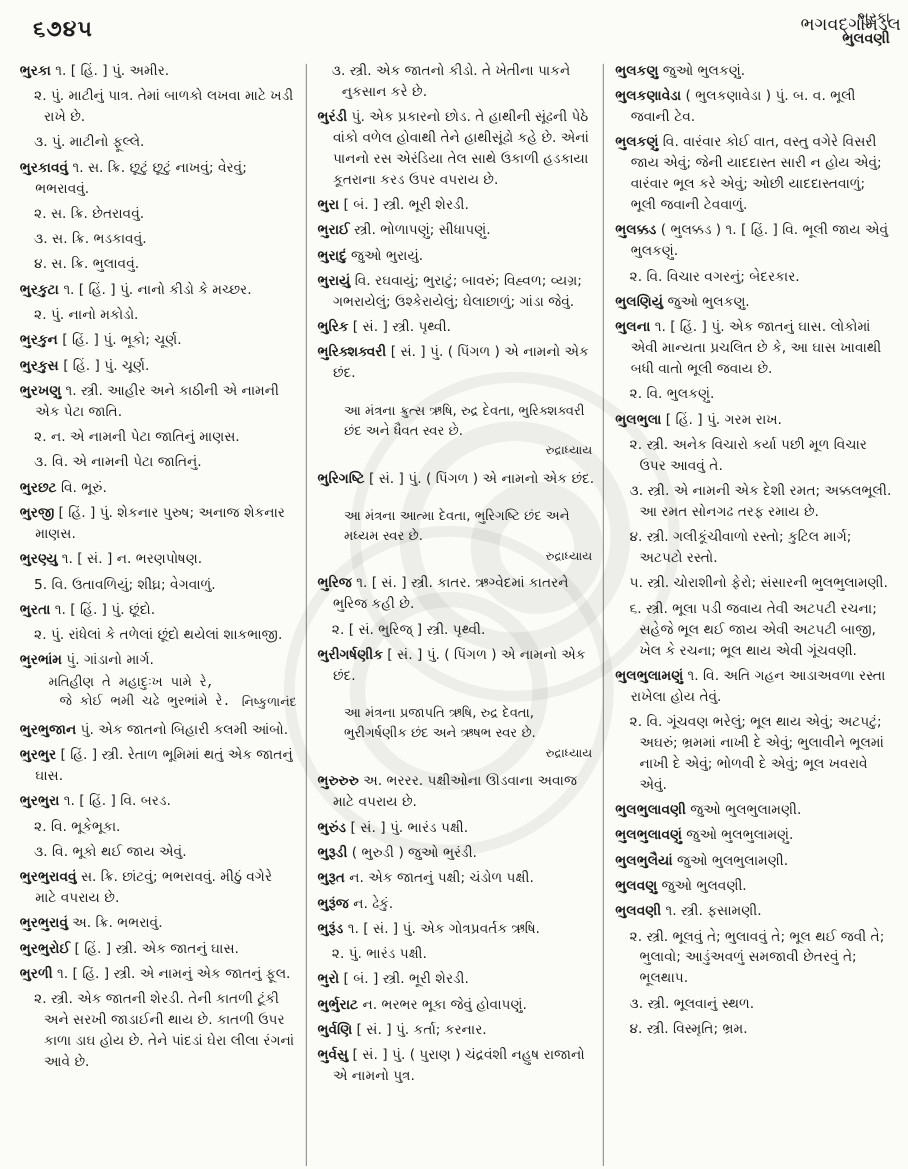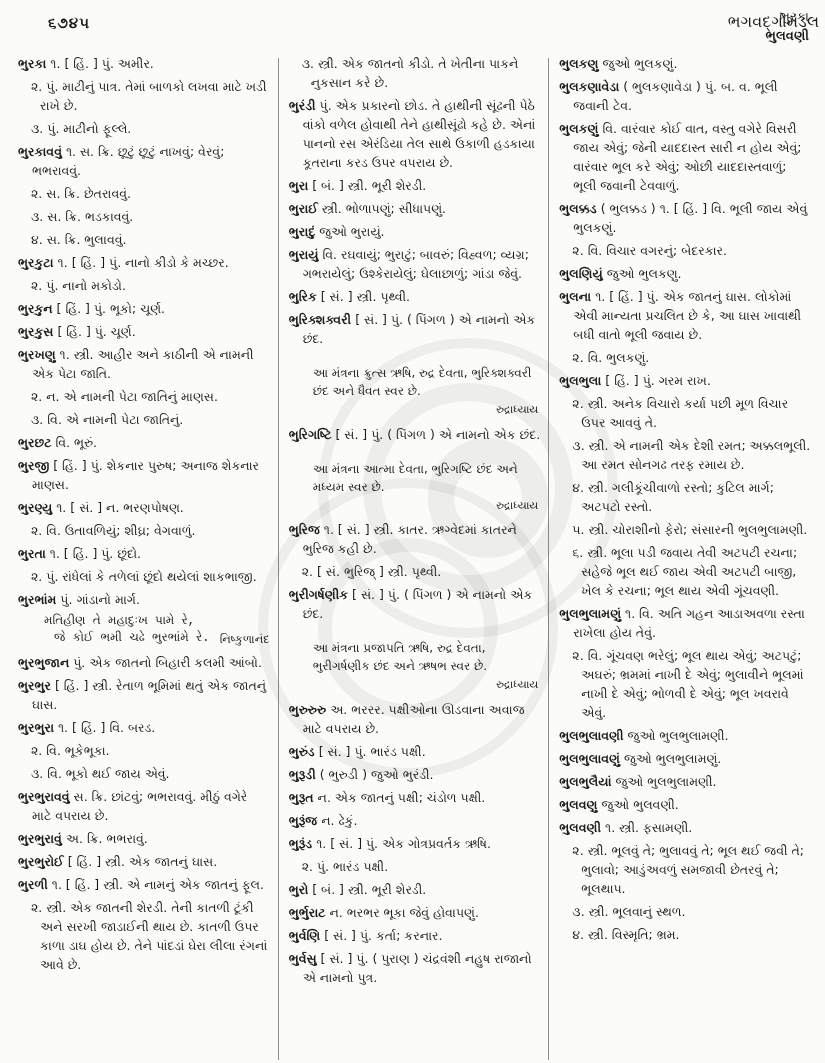--- a/index.html
+++ b/index.html
@@ -12,21 +12,21 @@
   html,body{width:825px;height:1063px;overflow:hidden;}
   body{
     background:var(--page-bg);
     color:var(--ink);
     font-family:"DejaVu Sans","Liberation Sans",sans-serif;
     position:relative;
   }
   .page{position:relative;width:825px;height:1063px;padding:8px 6px 4px 8px;overflow:hidden;}
   
   header{position:relative;height:42px;}
-  .page-number{position:absolute;left:40px;top:6px;font-weight:bold;font-size:15px;letter-spacing:1px;}
+  .page-number{position:absolute;left:22px;top:6px;font-weight:bold;font-size:20px;letter-spacing:1px;}
   .book-title{position:absolute;left:0;right:0;top:4px;text-align:right;font-size:16px;font-weight:normal;}
   .guide-words{position:absolute;right:10px;top:0;text-align:right;font-size:13px;line-height:1.45;}
   .guide-words .gw-bottom{font-weight:bold;}
   
   .columns{position:relative;display:flex;height:1008px;margin-top:2px;}
   .col{flex:1 1 0;padding:2px 8px 0 10px;overflow:hidden;font-size:12.5px;line-height:1.52;position:relative;z-index:2;}
   .col-rule{width:1px;background:var(--rule);margin-top:6px;flex:0 0 1px;}
   p.entry{padding-left:14px;text-indent:-14px;margin-bottom:4px;}
   p.entry .headword{font-weight:bold;}
   p.sense{padding-left:22px;text-indent:-9px;margin-bottom:4px;}
@@ -79,21 +79,21 @@
         <p class="entry"><span class="headword">ભુરકુટા</span> ૧. [ હિં. ] પું. નાનો કીડો કે મચ્છર.</p>
         <p class="sense">૨. પું. નાનો મકોડો.</p>
         <p class="entry"><span class="headword">ભુરકુન</span> [ હિં. ] પું. ભૂકો; ચૂર્ણ.</p>
         <p class="entry"><span class="headword">ભુરકુસ</span> [ હિં. ] પું. ચૂર્ણ.</p>
         <p class="entry"><span class="headword">ભુરખણુ</span> ૧. સ્ત્રી. આહીર અને કાઠીની એ નામની એક પેટા જાતિ.</p>
         <p class="sense">૨. ન. એ નામની પેટા જાતિનું માણસ.</p>
         <p class="sense">૩. વિ. એ નામની પેટા જાતિનું.</p>
         <p class="entry"><span class="headword">ભુરછટ</span> વિ. ભૂરું.</p>
         <p class="entry"><span class="headword">ભુરજી</span> [ હિં. ] પું. શેકનાર પુરુષ; અનાજ શેકનાર માણસ.</p>
         <p class="entry"><span class="headword">ભુરણ્યુ</span> ૧. [ સં. ] ન. ભરણપોષણ.</p>
-        <p class="sense">૨. વિ. ઉતાવળિયું; શીઘ્ર; વેગવાળું.</p>
+        <p class="sense">5. વિ. ઉતાવળિયું; શીઘ્ર; વેગવાળું.</p>
         <p class="entry"><span class="headword">ભુરતા</span> ૧. [ હિં. ] પું. છૂંદો.</p>
         <p class="sense">૨. પું. રાંધેલાં કે તળેલાં છૂંદો થયેલાં શાકભાજી.</p>
         <p class="entry"><span class="headword">ભુરભાંમ</span> પું. ગાંડાનો માર્ગ.</p>
         <div class="verse">
           <span class="v-line">મતિહીણ તે મહાદુઃખ પામે રે,</span>
           <span class="v-line indent2">જે કોઈ ભમી ચઢે ભુરભાંમે રે.</span>
           <span class="v-attr">નિષ્કુળાનંદ</span>
         </div>
         <p class="entry"><span class="headword">ભુરભુજાન</span> પું. એક જાતનો બિહારી કલમી આંબો.</p>
         <p class="entry"><span class="headword">ભુરભુર</span> [ હિં. ] સ્ત્રી. રેતાળ ભૂમિમાં થતું એક જાતનું ઘાસ.</p>

